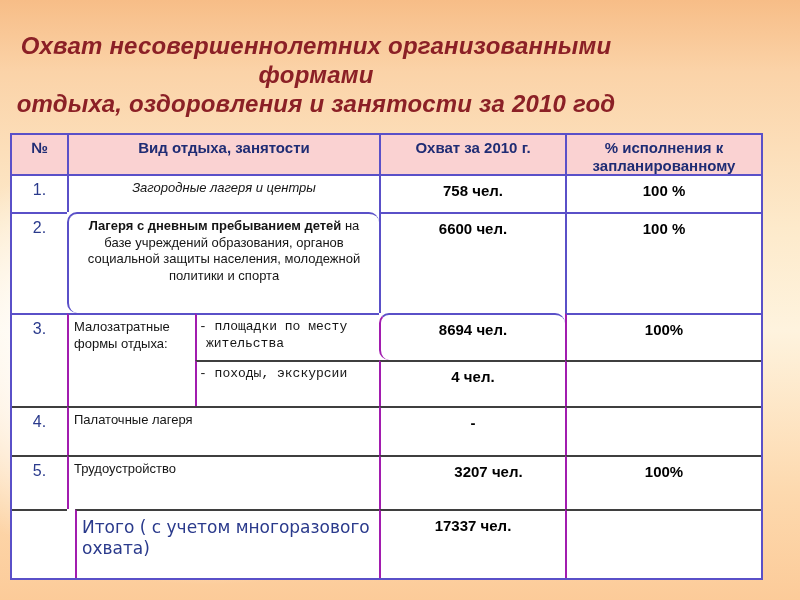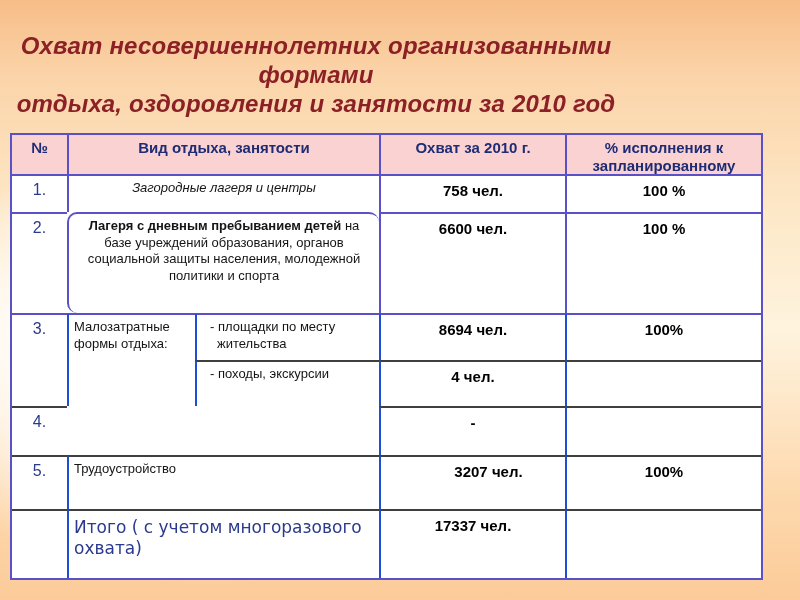--- a/index.html
+++ b/index.html
@@ -25,25 +25,25 @@
     grid-template-rows:39px 38px 101px 47px 46px 49px 54px 69px;
   }
   .cell{box-sizing:border-box;padding:3px 5px;overflow:hidden;background:#fff;}
   .hdr{
     background:#fad2d2;color:#1f2c74;font-weight:bold;font-size:15px;
     text-align:center;line-height:1.2;padding-top:4px;
   }
   .bt-b{border-top:2px solid #5a50c8;}
   .bt-d{border-top:2px solid #3f3f3f;}
   .bl-b{border-left:2px solid #5a50c8;text-align:center;}
-  .bl-d{border-left:2px solid #1d4ed8;}
+  .bl-d{border-left:2px solid #a21caf;}
   .num{color:#2a3a8c;font-size:16px;text-align:center;padding-top:5px;}
   .lbl{color:#151515;font-size:13px;line-height:1.28;padding-top:4px;}
   .val{color:#000000;font-weight:bold;font-size:15px;text-align:center;padding-top:6px;}
-  .sub-lbl{padding-left:20px;text-indent:-7px;}
+  .sub-lbl{padding-left:9px;text-indent:-7px;font-family:Liberation Mono, monospace;}
   .total-lbl{
     color:#2a3a8c;font-size:17px;line-height:1.25;
     font-family:"DejaVu Sans","Liberation Sans",sans-serif;padding-top:6px;
   }
   .b{font-weight:bold;}
 </style>
 </head>
 <body>
 
 <div class="title">
@@ -65,35 +65,36 @@
     <div class="cell val bt-b bl-b" style="grid-column:5;grid-row:2;">100 %</div>
 
     <div class="cell num bt-b" style="grid-column:1;grid-row:3;">2.</div>
     <div class="cell lbl bt-b bl-b" style="grid-column:2 / span 2;grid-row:3;border-radius:10px;"><span class="b">Лагеря с дневным пребыванием детей</span><span> на базе учреждений образования, органов социальной защиты населения, молодежной политики и спорта</span></div>
     <div class="cell val bt-b bl-b" style="grid-column:4;grid-row:3;">6600 чел.</div>
     <div class="cell val bt-b bl-b" style="grid-column:5;grid-row:3;">100 %</div>
 
     <div class="cell num bt-b" style="grid-column:1;grid-row:4 / span 2;">3.</div>
     <div class="cell lbl bt-b bl-d" style="grid-column:2;grid-row:4 / span 2;">Малозатратные формы отдыха:</div>
     <div class="cell lbl sub-lbl bt-b bl-d" style="grid-column:3;grid-row:4;">- площадки по месту жительства</div>
-    <div class="cell val bt-b bl-d" style="grid-column:4;grid-row:4;">8694 чел.</div>
+    <div class="cell val bt-b bl-d" style="grid-column:4;grid-row:4;border-radius:10px;">8694 чел.</div>
     <div class="cell val bt-b bl-d" style="grid-column:5;grid-row:4;">100%</div>
 
     <div class="cell lbl sub-lbl bt-d bl-d" style="grid-column:3;grid-row:5;">- походы, экскурсии</div>
     <div class="cell val bt-d bl-d" style="grid-column:4;grid-row:5;">4 чел.</div>
     <div class="cell val bt-d bl-d" style="grid-column:5;grid-row:5;"></div>
 
     <div class="cell num bt-d" style="grid-column:1;grid-row:6;">4.</div>
+    <div class="cell lbl bt-d bl-d" style="grid-column:2 / span 2;grid-row:6;">Палаточные лагеря</div>
     <div class="cell val bt-d bl-d" style="grid-column:4;grid-row:6;">-</div>
     <div class="cell val bt-d bl-d" style="grid-column:5;grid-row:6;"></div>
 
     <div class="cell num bt-d" style="grid-column:1;grid-row:7;">5.</div>
     <div class="cell lbl bt-d bl-d" style="grid-column:2 / span 2;grid-row:7;">Трудоустройство</div>
     <div class="cell val bt-d bl-d" style="grid-column:4;grid-row:7;padding-left:36px;">3207 чел.</div>
     <div class="cell val bt-d bl-d" style="grid-column:5;grid-row:7;">100%</div>
 
     <div class="cell bt-d" style="grid-column:1;grid-row:8;"></div>
-    <div class="cell total-lbl bt-d bl-d" style="grid-column:2 / span 2;grid-row:8;">Итого ( с учетом многоразового охвата)</div>
+    <div class="cell total-lbl bt-d bl-d" style="grid-column:2 / span 2;grid-row:8;margin-left:8px;">Итого ( с учетом многоразового охвата)</div>
     <div class="cell val bt-d bl-d" style="grid-column:4;grid-row:8;">17337 чел.</div>
     <div class="cell val bt-d bl-d" style="grid-column:5;grid-row:8;"></div>
 
   </div>
 </div>
 
 </body></html>

